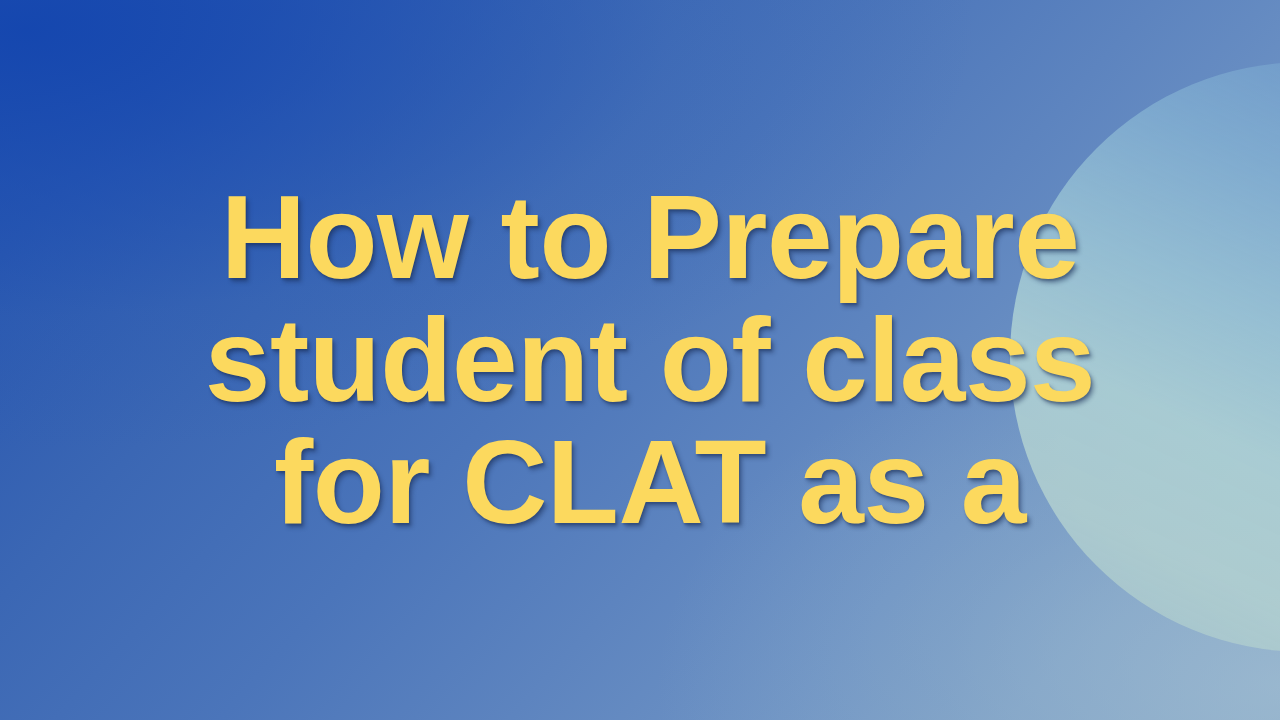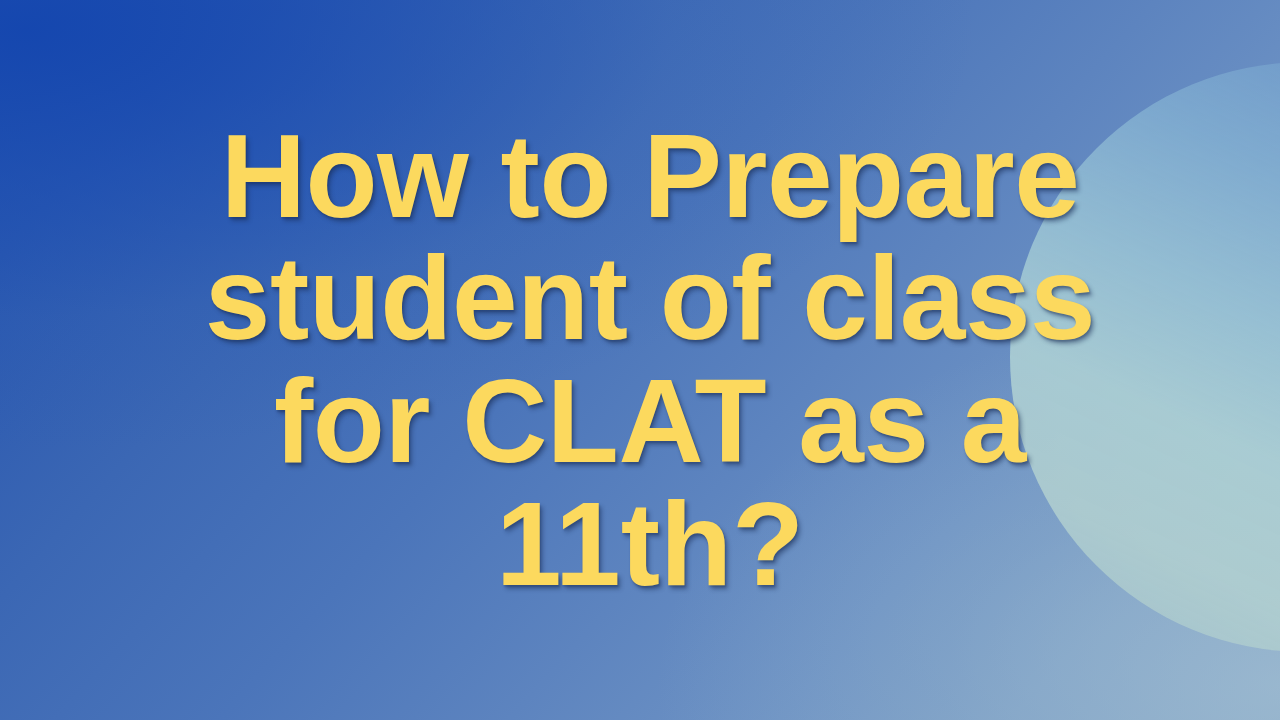--- a/index.html
+++ b/index.html
@@ -112,17 +112,16 @@
   <div class="bg-warm"></div>
   <div class="bg-cool"></div>
 
   <div class="deco-circle"></div>
 
   <div class="headline-wrap">
     <h1 class="headline">
       <span class="ln ln-1">How to Prepare</span>
       <span class="ln ln-3">student of class</span>
       <span class="ln ln-2">for CLAT as a</span>
-      <span class="ln ln-4">11th?</span>
     </h1>
   </div>
 
 </div>
 
 </body></html>

